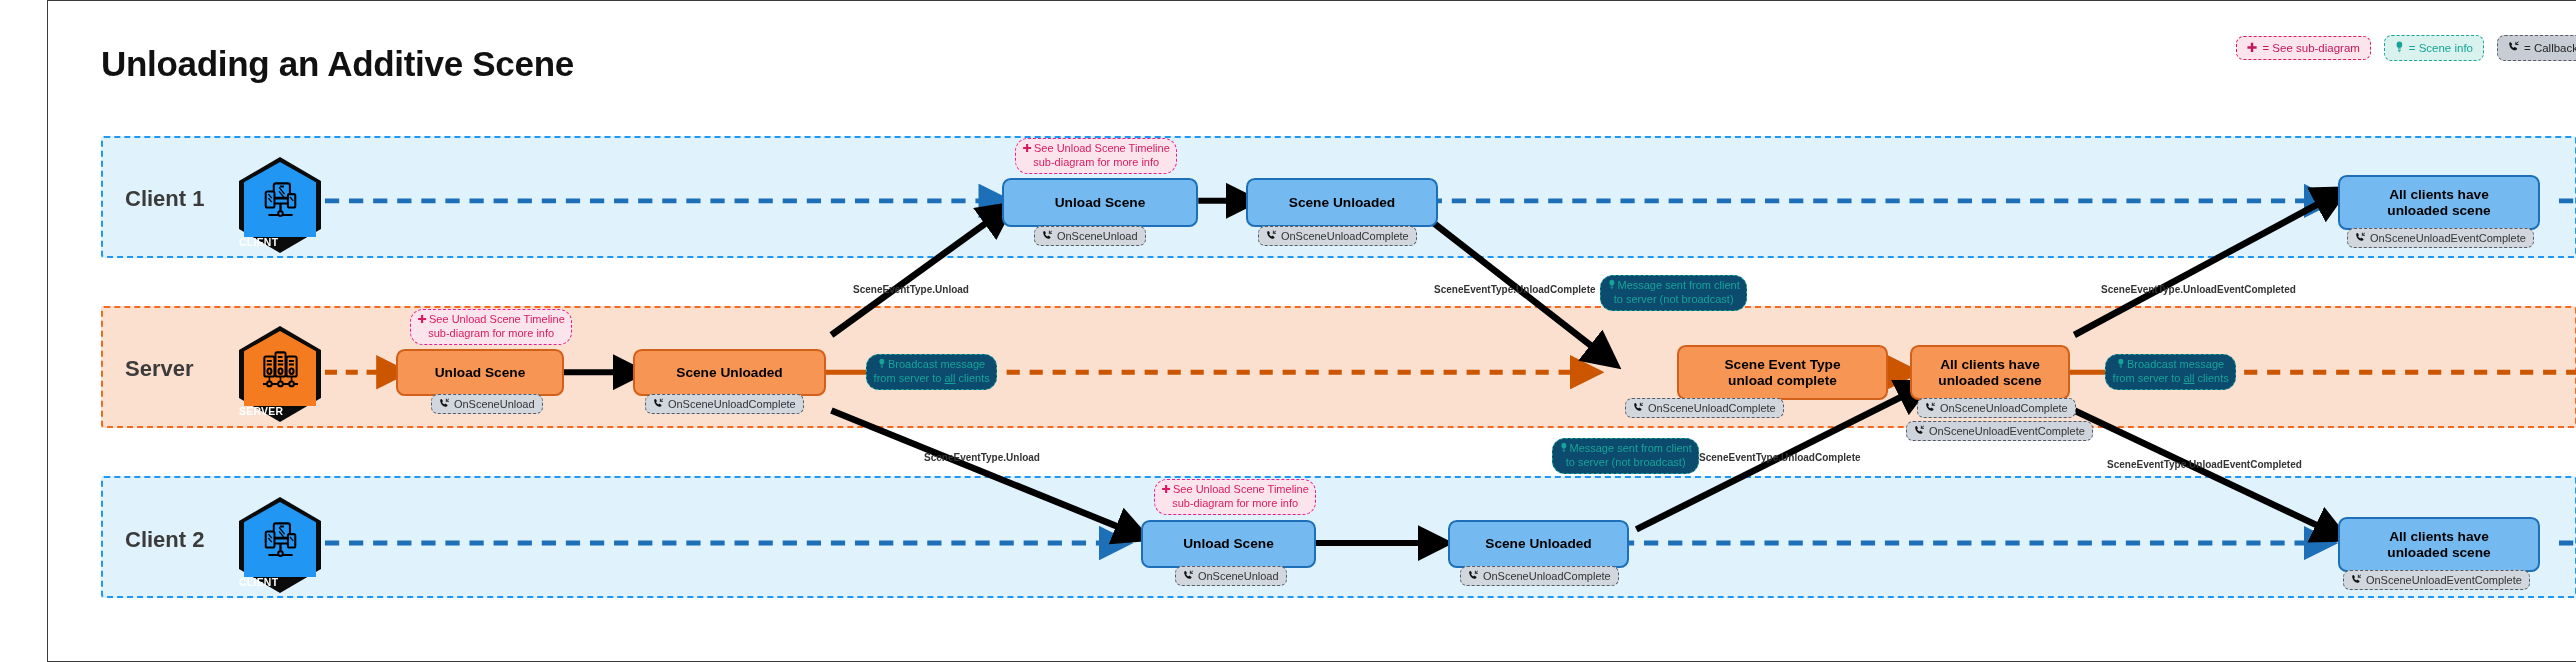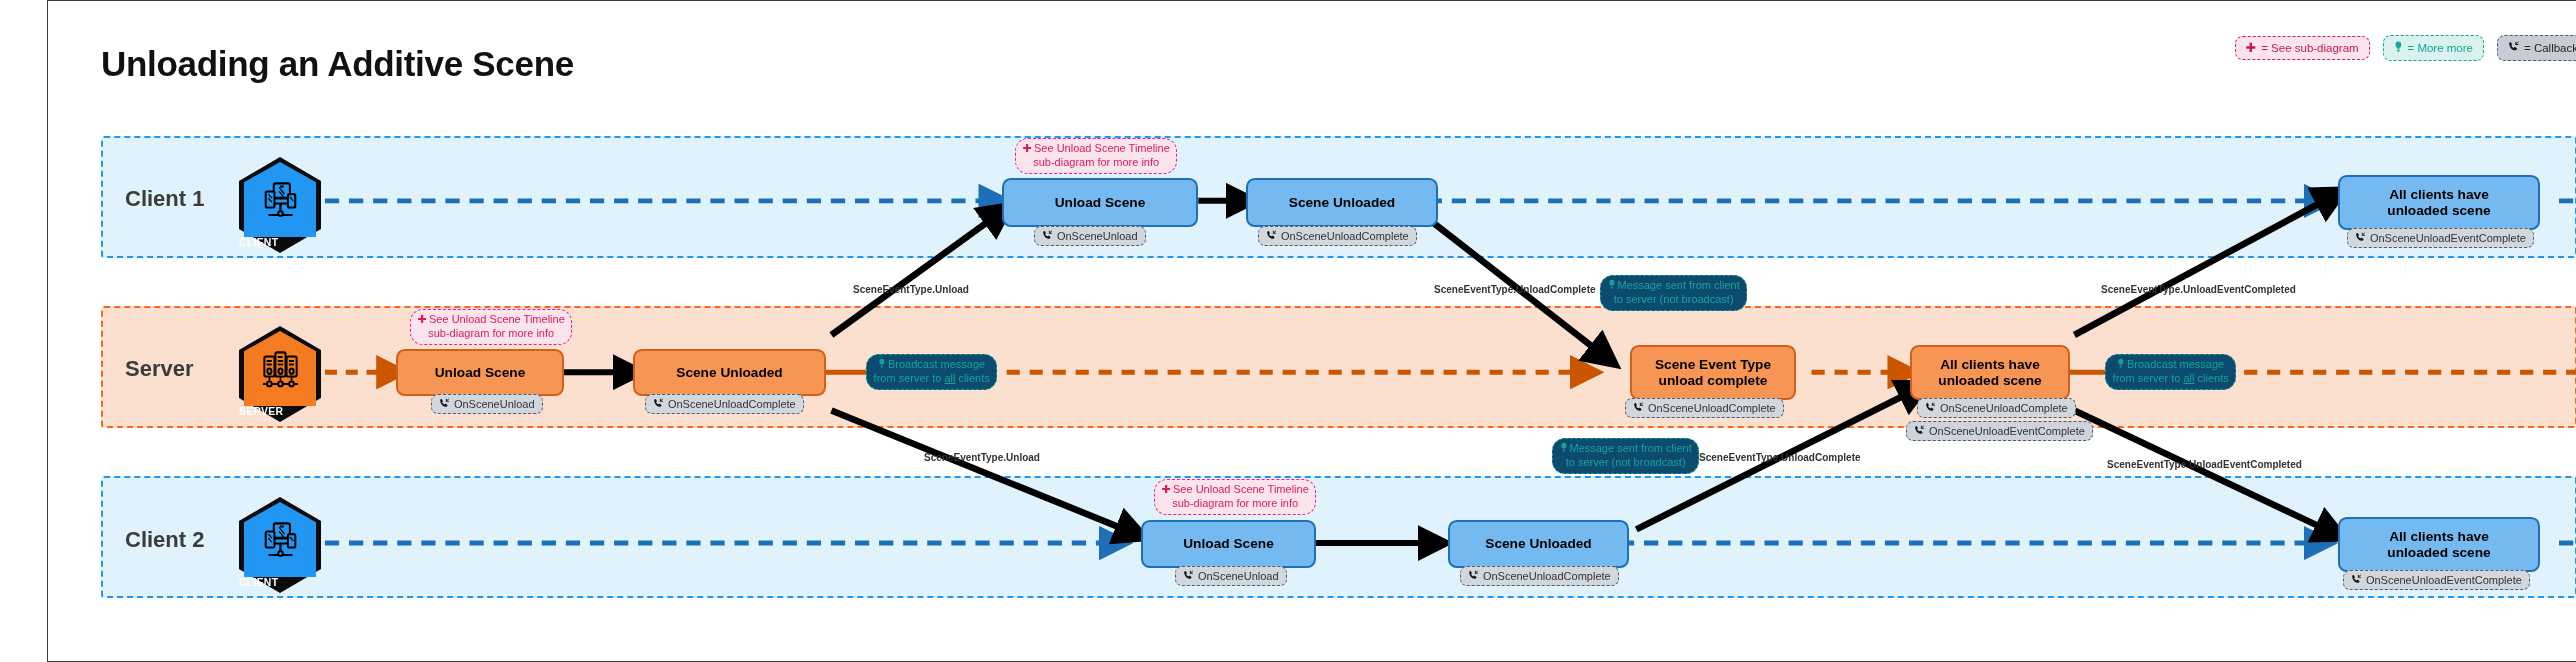--- a/index.html
+++ b/index.html
@@ -79,21 +79,21 @@
     </div>
     <div class="legend-item lg-info">
       <span class="lg-ico">
         <svg width="8.8" height="11.5" viewBox="0 0 16 21">
             <ellipse cx="8" cy="7" rx="5.2" ry="6" fill="#17a398"></ellipse>
             <rect x="5.4" y="13.4" width="5.2" height="1.7" fill="#17a398"></rect>
             <rect x="5.4" y="16.2" width="5.2" height="1.7" fill="#17a398"></rect>
             <rect x="6.8" y="18.8" width="2.4" height="1.7" fill="#17a398"></rect>
           </svg>
       </span>
-      <span>= More more</span>
+      <span>= Scene info</span>
     </div>
     <div class="legend-item lg-cb">
       <span class="lg-ico">
         <svg width="11" height="11" viewBox="0 0 20 20">
             <path d="M3.6 2.3c1.1-.6 2 .2 2.6 1.2l1 1.8c.5.9.3 1.5-.4 2.1l-.9.8c.9 2 2.4 3.5 4.4 4.4l.8-.9c.6-.7 1.2-.9 2.1-.4l1.8 1c1 .6 1.8 1.5 1.2 2.6-.7 1.3-2.3 2.3-3.9 2.1C7.6 16.3 3.1 11.8 2.4 6.2 2.2 4.6 2.3 3 3.6 2.3z" fill="#111"></path>
             <path d="M19 1.4 14.3 6.1M14.2 2.2l.1 4.1 4.1.1" stroke="#111" stroke-width="1.7" fill="none" stroke-linecap="round"></path>
           </svg>
       </span>
       <span>= Callback</span>
     </div>
@@ -274,21 +274,21 @@
   <div class="cb" style="left:597px;top:393px;">
     <span class="ic">
       <svg width="10.4" height="10.4" viewBox="0 0 20 20">
           <path d="M3.6 2.3c1.1-.6 2 .2 2.6 1.2l1 1.8c.5.9.3 1.5-.4 2.1l-.9.8c.9 2 2.4 3.5 4.4 4.4l.8-.9c.6-.7 1.2-.9 2.1-.4l1.8 1c1 .6 1.8 1.5 1.2 2.6-.7 1.3-2.3 2.3-3.9 2.1C7.6 16.3 3.1 11.8 2.4 6.2 2.2 4.6 2.3 3 3.6 2.3z" fill="#111"></path>
           <path d="M19 1.4 14.3 6.1M14.2 2.2l.1 4.1 4.1.1" stroke="#111" stroke-width="1.7" fill="none" stroke-linecap="round"></path>
         </svg>
     </span>
     <span>OnSceneUnloadComplete</span>
   </div>
 
-  <div class="node orange multiline" style="left:1582px;top:344px;width:166px;height:55px;">Scene Event Type<br>unload complete</div>
+  <div class="node orange multiline" style="left:1629px;top:344px;width:211px;height:55px;">Scene Event Type<br>unload complete</div>
   <div class="cb" style="left:1577px;top:397px;">
     <span class="ic">
       <svg width="10.4" height="10.4" viewBox="0 0 20 20">
           <path d="M3.6 2.3c1.1-.6 2 .2 2.6 1.2l1 1.8c.5.9.3 1.5-.4 2.1l-.9.8c.9 2 2.4 3.5 4.4 4.4l.8-.9c.6-.7 1.2-.9 2.1-.4l1.8 1c1 .6 1.8 1.5 1.2 2.6-.7 1.3-2.3 2.3-3.9 2.1C7.6 16.3 3.1 11.8 2.4 6.2 2.2 4.6 2.3 3 3.6 2.3z" fill="#111"></path>
           <path d="M19 1.4 14.3 6.1M14.2 2.2l.1 4.1 4.1.1" stroke="#111" stroke-width="1.7" fill="none" stroke-linecap="round"></path>
         </svg>
     </span>
     <span>OnSceneUnloadComplete</span>
   </div>
 

